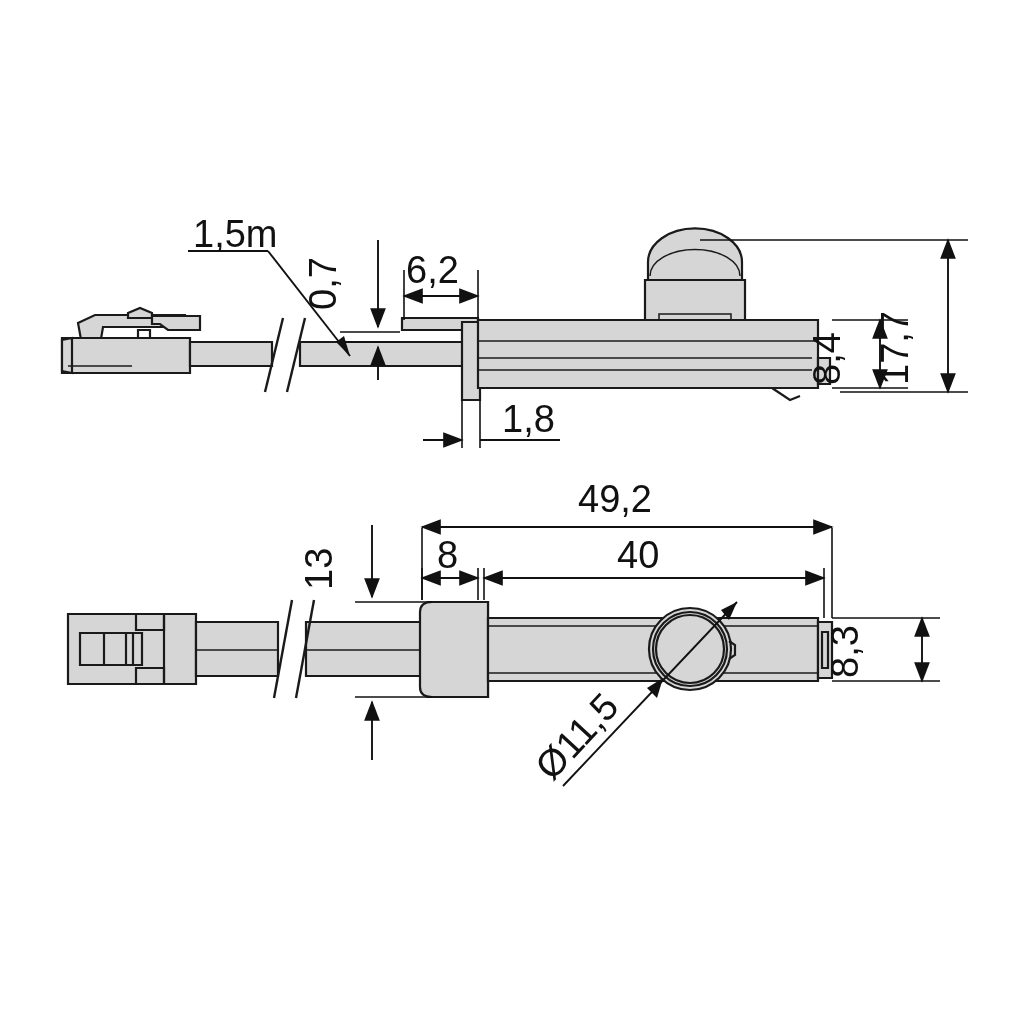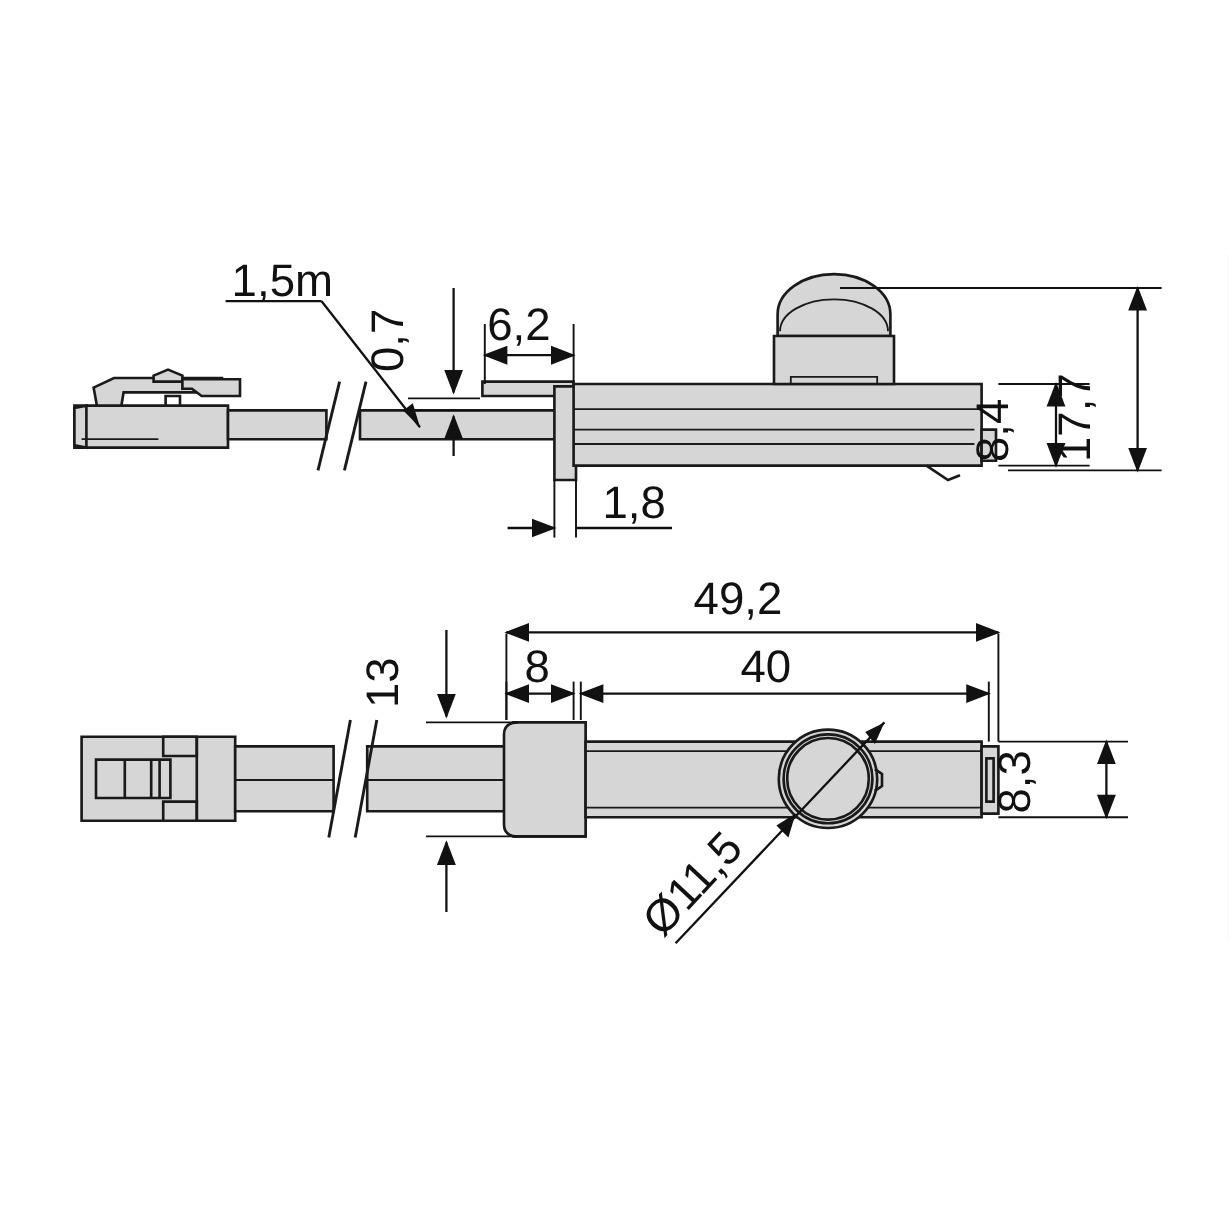--- a/index.html
+++ b/index.html
@@ -10,21 +10,21 @@
   body {
     width: 1024px;
     height: 1024px;
     font-family: "Liberation Sans", sans-serif;
     overflow: hidden;
   }
   #drawing-root {
     position: relative;
     width: 1024px;
     height: 784px;
-    background: #e5e5e5;
+    background: #bef264;
   }
   svg.tech-drawing {
     display: block;
     width: 1024px;
     height: 1024px;
   }
   .dim-text {
     font-family: "Liberation Sans", sans-serif;
     font-size: 38px;
     fill: #111111;

